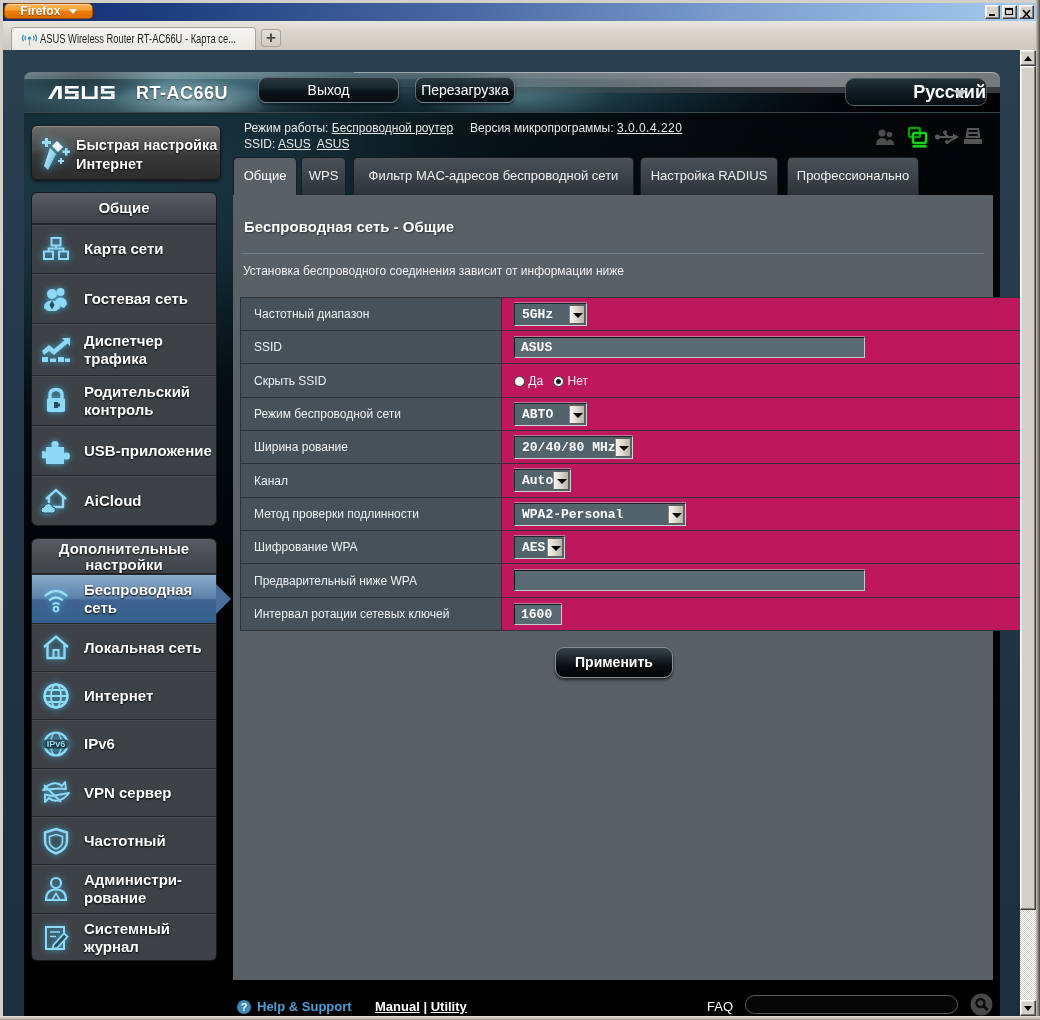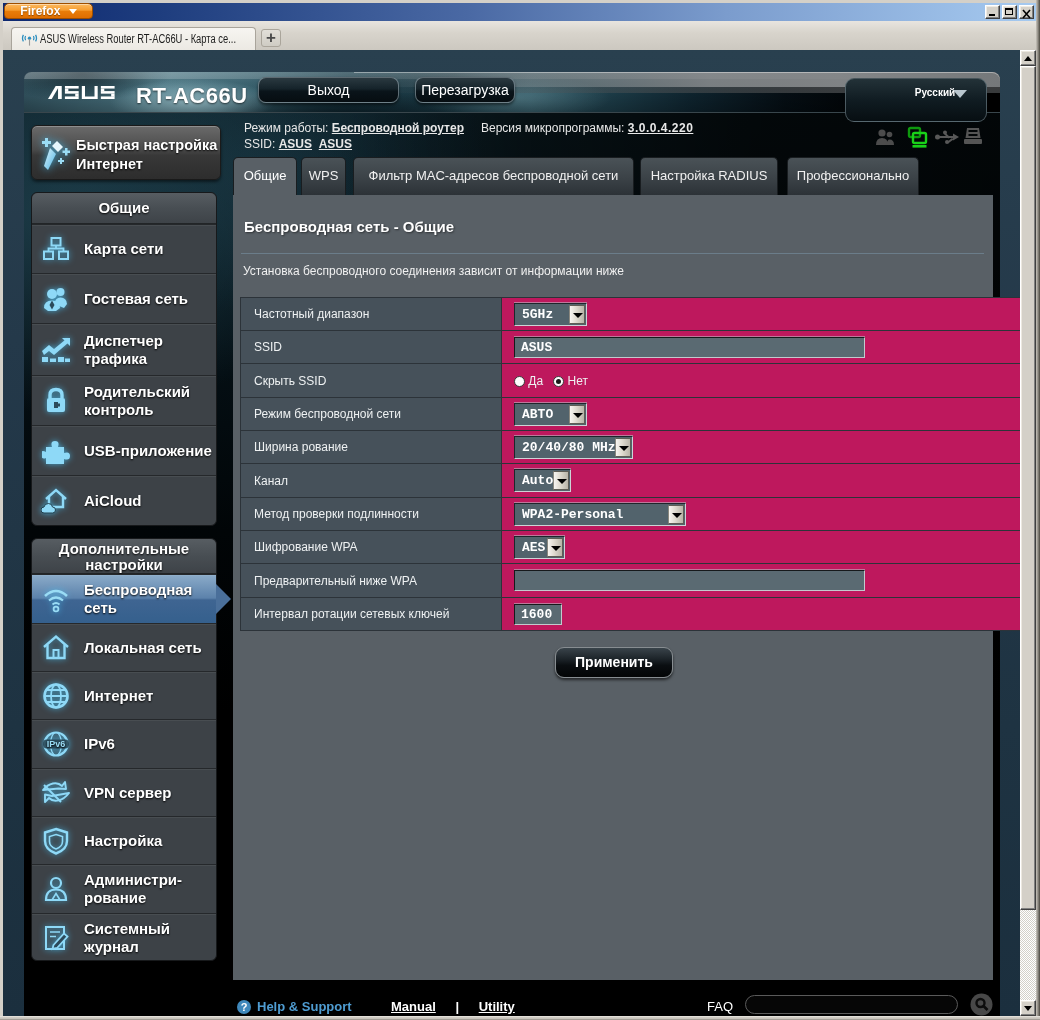--- a/index.html
+++ b/index.html
@@ -39,25 +39,25 @@
  radial-gradient(115px 32px at 168px 30px,rgba(165,205,215,.85),rgba(165,205,215,0) 72%),
  radial-gradient(130px 30px at 490px 26px,rgba(115,160,172,.5),rgba(115,160,172,0) 75%),
  radial-gradient(120px 36px at 58px 2px,rgba(8,24,32,.9),rgba(8,24,32,0) 75%),
  radial-gradient(170px 44px at 315px 50px,rgba(5,20,28,.9),rgba(5,20,28,0) 78%),
  linear-gradient(90deg,#31515d 0%,#4c7683 13%,#38606d 22%,#1f404c 33%,#193742 44%,#2a4f5b 52%,#1d3d49 60%,#0f2530 68%,#050e14 78%,#010406 86%,#000 94%)}
 #banner::before{content:"";position:absolute;left:0;top:0;width:100%;height:7px;border-radius:8px 8px 0 0;background:linear-gradient(90deg,rgba(255,255,255,.25),rgba(255,255,255,.1) 40%,rgba(180,180,180,.35) 70%,rgba(160,160,160,.4))}
 #grayband{left:330px;top:0;width:646px;height:15px;border-radius:0 8px 0 0;background:linear-gradient(90deg,rgba(130,133,135,0) 0%,rgba(130,133,135,.45) 25%,rgba(139,142,144,.85) 55%,rgba(134,137,139,.95) 75%,#75787a 100%);box-shadow:inset 0 1px 0 rgba(255,255,255,.4)}
 #grayband::after{content:"";position:absolute;left:0;top:15px;width:100%;height:6px;background:linear-gradient(90deg,rgba(90,93,95,0) 0%,rgba(80,83,85,.5) 45%,rgba(70,73,75,.8) 75%)}
 #banner .sep{left:0;top:40px;width:976px;height:1px;background:#39464c}
 #asuslogo{left:24px;top:14px}
-#modelname{left:112px;top:11px;font-size:22px;font-weight:bold;color:#fff;letter-spacing:.5px;text-shadow:0 1px 2px rgba(0,0,0,.6)}
+#modelname{left:112px;top:11px;font-size:18px;font-weight:bold;color:#fff;letter-spacing:.5px;text-shadow:0 1px 2px rgba(0,0,0,.6)}
 .hdrbtn{top:5px;height:26px;border-radius:8px;background:linear-gradient(180deg,#2a3940 0%,#15232a 45%,#0a141a 55%,#060d11 100%);border:1px solid rgba(180,200,210,.5);box-shadow:0 2px 3px rgba(0,0,0,.5);color:#fff;font-size:14px;text-align:center;line-height:24px}
 #btnlogout{left:234px;width:141px}
 #btnreboot{left:391px;width:100px}
-#langbtn{left:821px;top:6px;width:142px;height:44px;border-radius:9px;background:linear-gradient(180deg,#233238 0%,#101c22 50%,#070e12 100%);border:1px solid rgba(150,170,180,.45);color:#fff;font-size:10px;font-weight:bold;text-align:center;line-height:27px}
+#langbtn{left:821px;top:6px;width:142px;height:28px;border-radius:9px;background:linear-gradient(180deg,#233238 0%,#101c22 50%,#070e12 100%);border:1px solid rgba(150,170,180,.45);color:#fff;font-size:18px;font-weight:bold;text-align:right;line-height:27px}
 #langbtn span{margin-left:38px}
 #langbtn .tri{position:absolute;right:19px;top:11px;width:0;height:0;border-left:7px solid transparent;border-right:7px solid transparent;border-top:8px solid #b9c6ce}
 
 #qis{left:7px;top:53px;width:190px;height:55px;border-radius:6px;background:linear-gradient(180deg,#6a6a6a 0%,#4a4a4a 45%,#383838 55%,#2d2d2d 100%);border:1px solid #1a1a1a;box-shadow:inset 0 1px 0 rgba(255,255,255,.25),0 2px 3px rgba(0,0,0,.5)}
 #qis .txt{position:absolute;left:44px;top:10px;color:#fff;font-size:14.5px;font-weight:bold;line-height:19px;text-shadow:0 1px 2px #000;white-space:nowrap}
 .menubox{left:7px;width:186px;background:#3d4247;border:1px solid #17191b;border-radius:6px}
 #menu1{top:120px;height:334px}
 #menu2{top:466px;height:423px}
 .mhead{position:relative;height:31px;background:linear-gradient(180deg,#575d62 0%,#484e53 50%,#3e4348 100%);border-bottom:1px solid #222527;border-radius:6px 6px 0 0;color:#fff;font-weight:bold;font-size:15px;text-align:center;line-height:30px;text-shadow:0 1px 2px #000}
 #menu2 .mhead{height:35px;line-height:16px;padding-top:2px}
@@ -65,21 +65,21 @@
 .mitem:first-of-type{border-top:none}
 .mitem .ic{flex:0 0 30px;margin-left:9px;display:flex;align-items:center;justify-content:center}
 .mitem .lb{margin-left:13px}
 .mitem svg{filter:drop-shadow(0 0 3px rgba(70,190,240,.8))}
 #selitem{background:linear-gradient(180deg,#8babc9 0%,#5c82ab 48%,#3f6592 52%,#35608d 100%)}
 #selitem .arrow{position:absolute;right:-15px;top:9px;width:0;height:0;border-top:15px solid transparent;border-bottom:15px solid transparent;border-left:15px solid #4a6f9a}
 
 #infobar{left:209px;top:41px;width:760px;height:44px;color:#e8e8e8;font-size:12px}
 #infobar .l1{position:absolute;left:11px;top:8px;white-space:nowrap}
 #infobar .l2{position:absolute;left:11px;top:24px}
-#infobar u{text-decoration:underline;font-weight:bold}
+#infobar u{text-decoration:underline;font-weight:normal}
 #staticons{left:851px;top:53px;width:120px;height:24px}
 
 .rtab{top:85px;height:38px;border-radius:5px 5px 0 0;background:linear-gradient(180deg,#4a5257 0%,#3b4247 55%,#2c3237 100%);border:1px solid #191d20;border-bottom:none;color:#f0f0f0;font-size:13px;text-align:center;line-height:36px}
 #rtab1{left:209px;width:64px;background:#596066;border-color:#191d20;color:#fff}
 #rtab2{left:277px;width:45px}
 #rtab3{left:329px;width:281px}
 #rtab4{left:616px;width:138px}
 #rtab5{left:763px;width:132px}
 #gpanel{left:209px;top:123px;width:760px;height:785px;background:#596066}
 #gpanel h1{position:absolute;left:11px;top:23px;font-size:15px;font-weight:bold;color:#fff;text-shadow:1px 1px 2px rgba(0,0,0,.5)}
@@ -95,21 +95,21 @@
 .fld .ar{position:absolute;right:1px;top:1px;width:16px;height:19px;background:linear-gradient(90deg,#f7f5f1 0%,#dedacf 45%,#b8b4a8 100%);border:1px solid #5f5d55;border-left-color:#8a887f}
 .fld .ar i{position:absolute;left:3px;top:7px;width:0;height:0;border-left:5px solid transparent;border-right:5px solid transparent;border-top:5px solid #000}
 .tin{display:inline-block;background:#5a6a72;border:1px solid;border-color:#16191b #c2cace #c2cace #16191b;height:21px;line-height:19px;padding-left:6px;vertical-align:middle;color:#fff;font-family:"Liberation Mono",monospace;font-weight:bold;font-size:13px;box-shadow:0 -1px 0 rgba(190,200,205,.55)}
 .radio{display:inline-block;width:11px;height:11px;border-radius:50%;background:#fdfdfd;border:1px solid #3a3a3a;vertical-align:-2px;position:relative}
 .radio.on::after{content:"";position:absolute;left:2px;top:2px;width:5px;height:5px;border-radius:50%;background:#1a1a1a}
 #applybtn{left:322px;top:452px;width:118px;height:31px;border-radius:9px;background:linear-gradient(180deg,#39434a 0%,#1b2227 40%,#0a0e11 60%,#030506 100%);border:1px solid #878d91;color:#fff;font-size:14px;font-weight:bold;text-align:center;line-height:29px;box-shadow:0 2px 3px rgba(0,0,0,.6)}
 
 #footer{left:0;top:908px;width:976px;height:36px;background:#000;color:#fff;font-size:13px}
 #footer .help{position:absolute;left:233px;top:19px;color:#4f9cd1;font-weight:bold}
 #footer .man{position:absolute;left:351px;top:19px;font-weight:bold;color:#fff}
-#footer .man u{margin:16px}
+#footer .man u{margin:0}
 #footer .faq{position:absolute;left:683px;top:19px}
 #footer .srch{position:absolute;left:721px;top:15px;width:213px;height:19px;border:1px solid #5a5a5a;border-radius:10px;background:#060606}
 </style></head>
 <body>
 <div class="abs" id="titlebar"></div>
 <div class="abs" style="left:1036px;top:0;width:4px;height:1020px;background:linear-gradient(90deg,#c8c4bc,#8e8a82 50%,#4a473f)"></div>
 <div class="abs" style="left:0;top:1016px;width:1040px;height:4px;background:linear-gradient(180deg,#f0eee9 0,#d4d0c8 1px,#c4c0b8 3px,#807c74 100%)"></div>
 <div class="abs" id="ffbtn">Firefox <span class="tri"></span></div>
 <div class="abs winbtn" id="btnmin">
     <i></i>
@@ -324,21 +324,21 @@
       </span>
           <span class="lb">VPN сервер</span>
         </div>
       <div class="mitem" style="height:48px" id="mi-fw">
           <span class="ic">
         <svg width="26" height="28" viewBox="0 0 26 28">
               <path d="M13 2 L24 5.5 V14 Q24 22.5 13 26.5 Q2 22.5 2 14 V5.5 Z" fill="none" stroke="#8ed9f7" stroke-width="2.4"></path>
               <path d="M13 7.5 L19.5 9.5 V14.5 Q19.5 19.5 13 22 Q6.5 19.5 6.5 14.5 V9.5 Z" fill="none" stroke="#8ed9f7" stroke-width="1.6"></path>
             </svg>
       </span>
-          <span class="lb">Настройка</span>
+          <span class="lb">Частотный</span>
         </div>
       <div class="mitem" style="height:49px" id="mi-adm">
           <span class="ic">
         <svg width="26" height="28" viewBox="0 0 26 28">
               <g fill="none" stroke="#8ed9f7" stroke-width="2.2">
                 <circle cx="13" cy="8" r="5"></circle>
                 <path d="M3 25 Q3 14.5 13 14.5 Q23 14.5 23 25 Z"></path>
                 <path d="M9 25 L13 18.5 L17 25" stroke-width="1.6"></path>
               </g>
             </svg>

